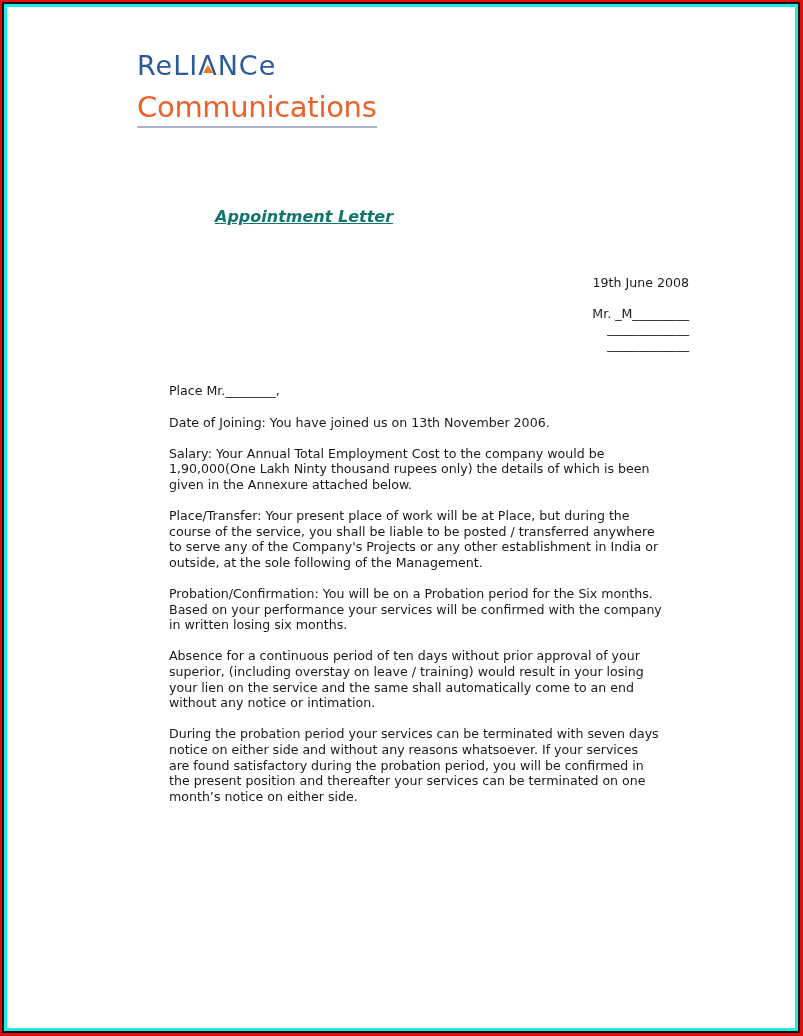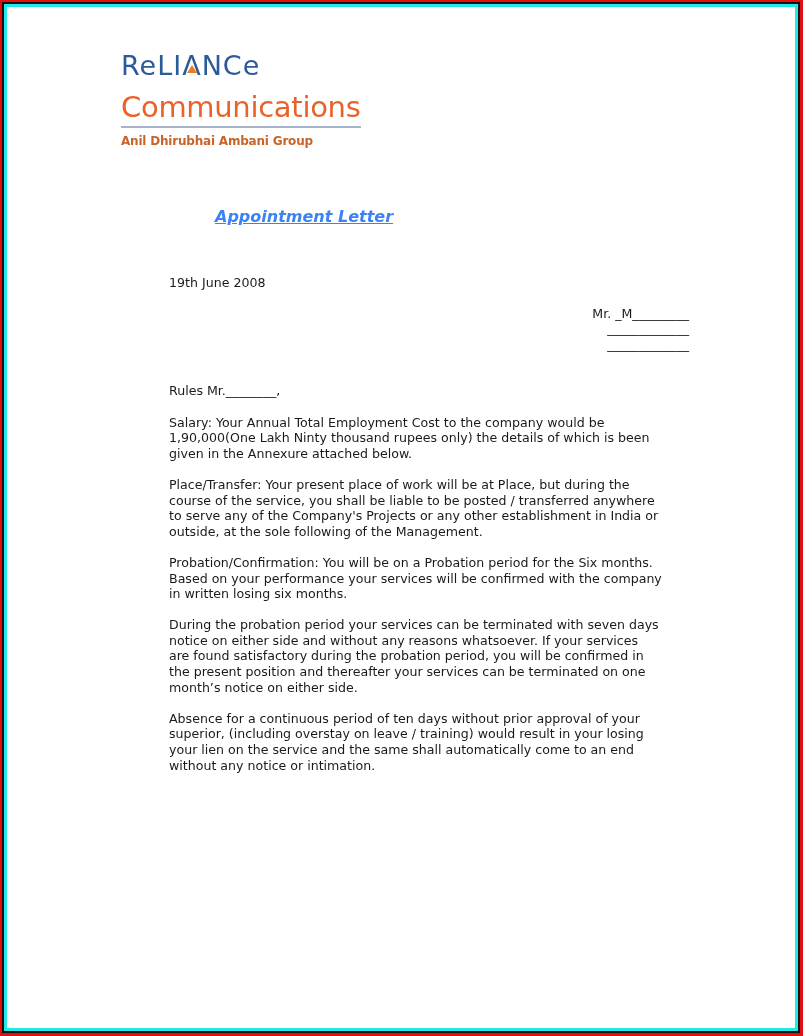--- a/index.html
+++ b/index.html
@@ -35,21 +35,21 @@
       left: 4px; top: 4px;
       width: 794px; height: 1027px;
       box-sizing: border-box;
       border: 3px solid #22e8e8;
       background: #ffffff;
     }
 
     
     .logo {
       position: absolute;
-      left: 121px;
+      left: 137px;
       top: 52px;
       width: 245px;
     }
     .logo-reliance {
       font-family: "DejaVu Sans", sans-serif;
       font-size: 27px;
       line-height: 28px;
       color: #2a5a9a;
       letter-spacing: 1px;
       height: 28px;
@@ -97,75 +97,75 @@
     
     .letter-title {
       position: absolute;
       left: 215px;
       top: 207px;
       font-family: "DejaVu Sans", sans-serif;
       font-size: 16px;
       font-weight: bold;
       font-style: italic;
       text-decoration: underline;
-      color: #3b82f6;
+      color: #0f766e;
       white-space: nowrap;
     }
     .letter-body {
       position: absolute;
       left: 169px;
       top: 275px;
       width: 520px;
       font-family: "DejaVu Sans", sans-serif;
       font-size: 12.6px;
       line-height: 15.6px;
       color: #1a1a1a;
     }
     .letter-body p {
       margin: 0;
       white-space: pre-line;
     }
-    .date { margin-bottom: 15px !important; }
+    .date { margin-bottom: 15px !important; text-align: right; }
     .addressee { margin-bottom: 31px !important; text-align: right; }
     .gap { margin-bottom: 15.6px !important; }
   </style>
 </head>
 <body>
 
 <div class="frame-red"></div>
 <div class="frame-black"></div>
 <div class="frame-cyan"></div>
 
 <div class="logo">
   <div class="logo-reliance"><span>ReLI</span><span class="a-glyph"><span>Λ</span><span class="a-chevron"></span></span><span>NCe</span></div>
   <div class="logo-comm">Communications</div>
   <div class="logo-rule"></div>
-  <div class="logo-group">Anil Dhirubhai Ambani Group</div>
 </div>
 
 <div class="letter-title">Appointment Letter</div>
 
 <div class="letter-body">
   <p class="date">19th June 2008</p>
   <p class="addressee">Mr. _M_________
 _____________
 _____________</p>
-  <p class="gap">Rules Mr.________,</p>
+  <p class="gap">Place Mr.________,</p>
+  <p class="gap">Date of Joining: You have joined us on 13th November 2006.</p>
   <p class="gap">Salary: Your Annual Total Employment Cost to the company would be
 1,90,000(One Lakh Ninty thousand rupees only) the details of which is been
 given in the Annexure attached below.</p>
   <p class="gap">Place/Transfer: Your present place of work will be at Place, but during the
 course of the service, you shall be liable to be posted / transferred anywhere
 to serve any of the Company's Projects or any other establishment in India or
 outside, at the sole following of the Management.</p>
   <p class="gap">Probation/Confirmation: You will be on a Probation period for the Six months.
 Based on your performance your services will be confirmed with the company
 in written losing six months.</p>
+  <p class="gap">Absence for a continuous period of ten days without prior approval of your
+superior, (including overstay on leave / training) would result in your losing
+your lien on the service and the same shall automatically come to an end
+without any notice or intimation.</p>
   <p class="gap">During the probation period your services can be terminated with seven days
 notice on either side and without any reasons whatsoever. If your services
 are found satisfactory during the probation period, you will be confirmed in
 the present position and thereafter your services can be terminated on one
 month’s notice on either side.</p>
-  <p class="gap">Absence for a continuous period of ten days without prior approval of your
-superior, (including overstay on leave / training) would result in your losing
-your lien on the service and the same shall automatically come to an end
-without any notice or intimation.</p>
 </div>
 
 </body></html>

